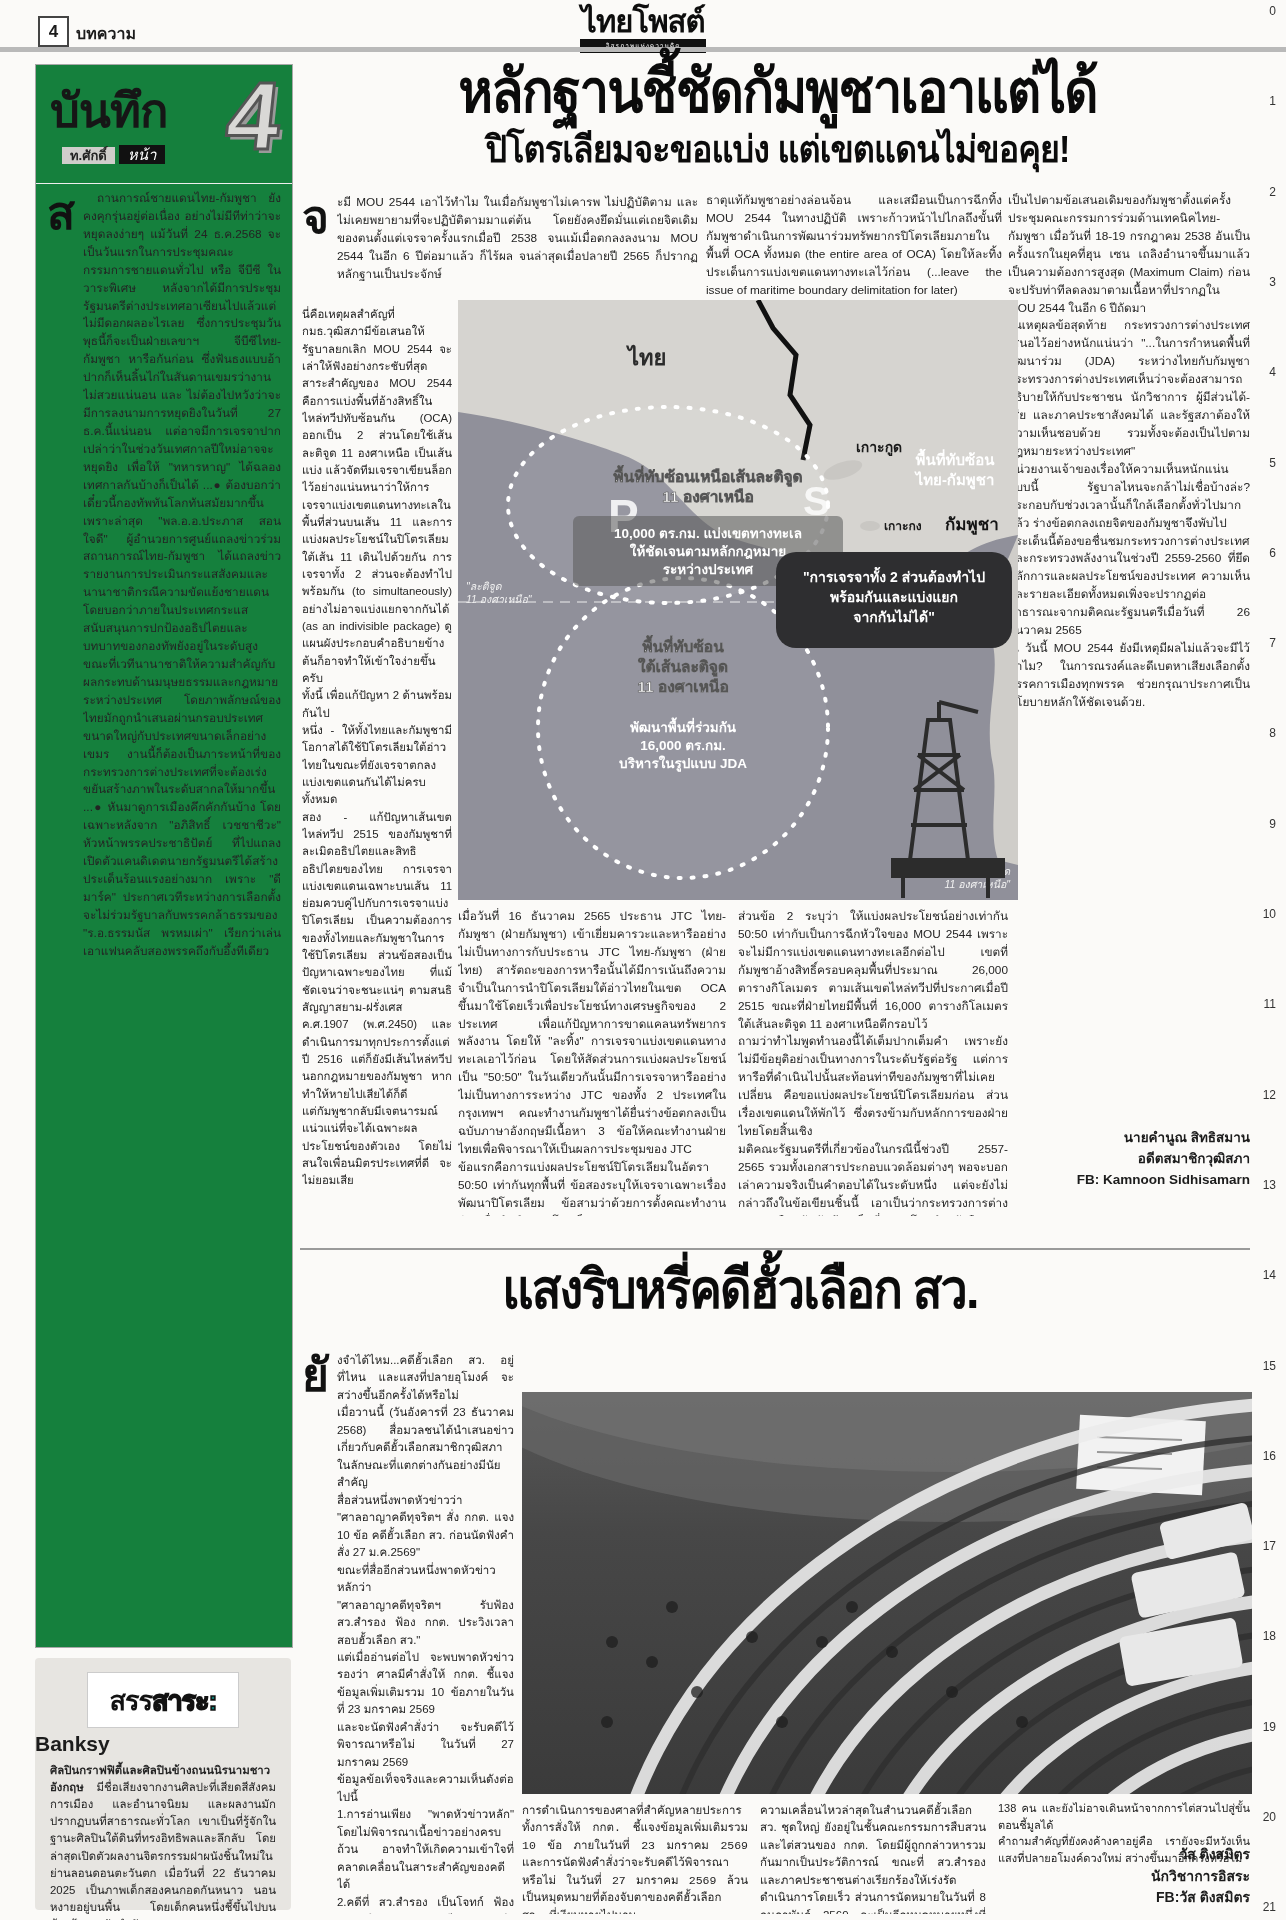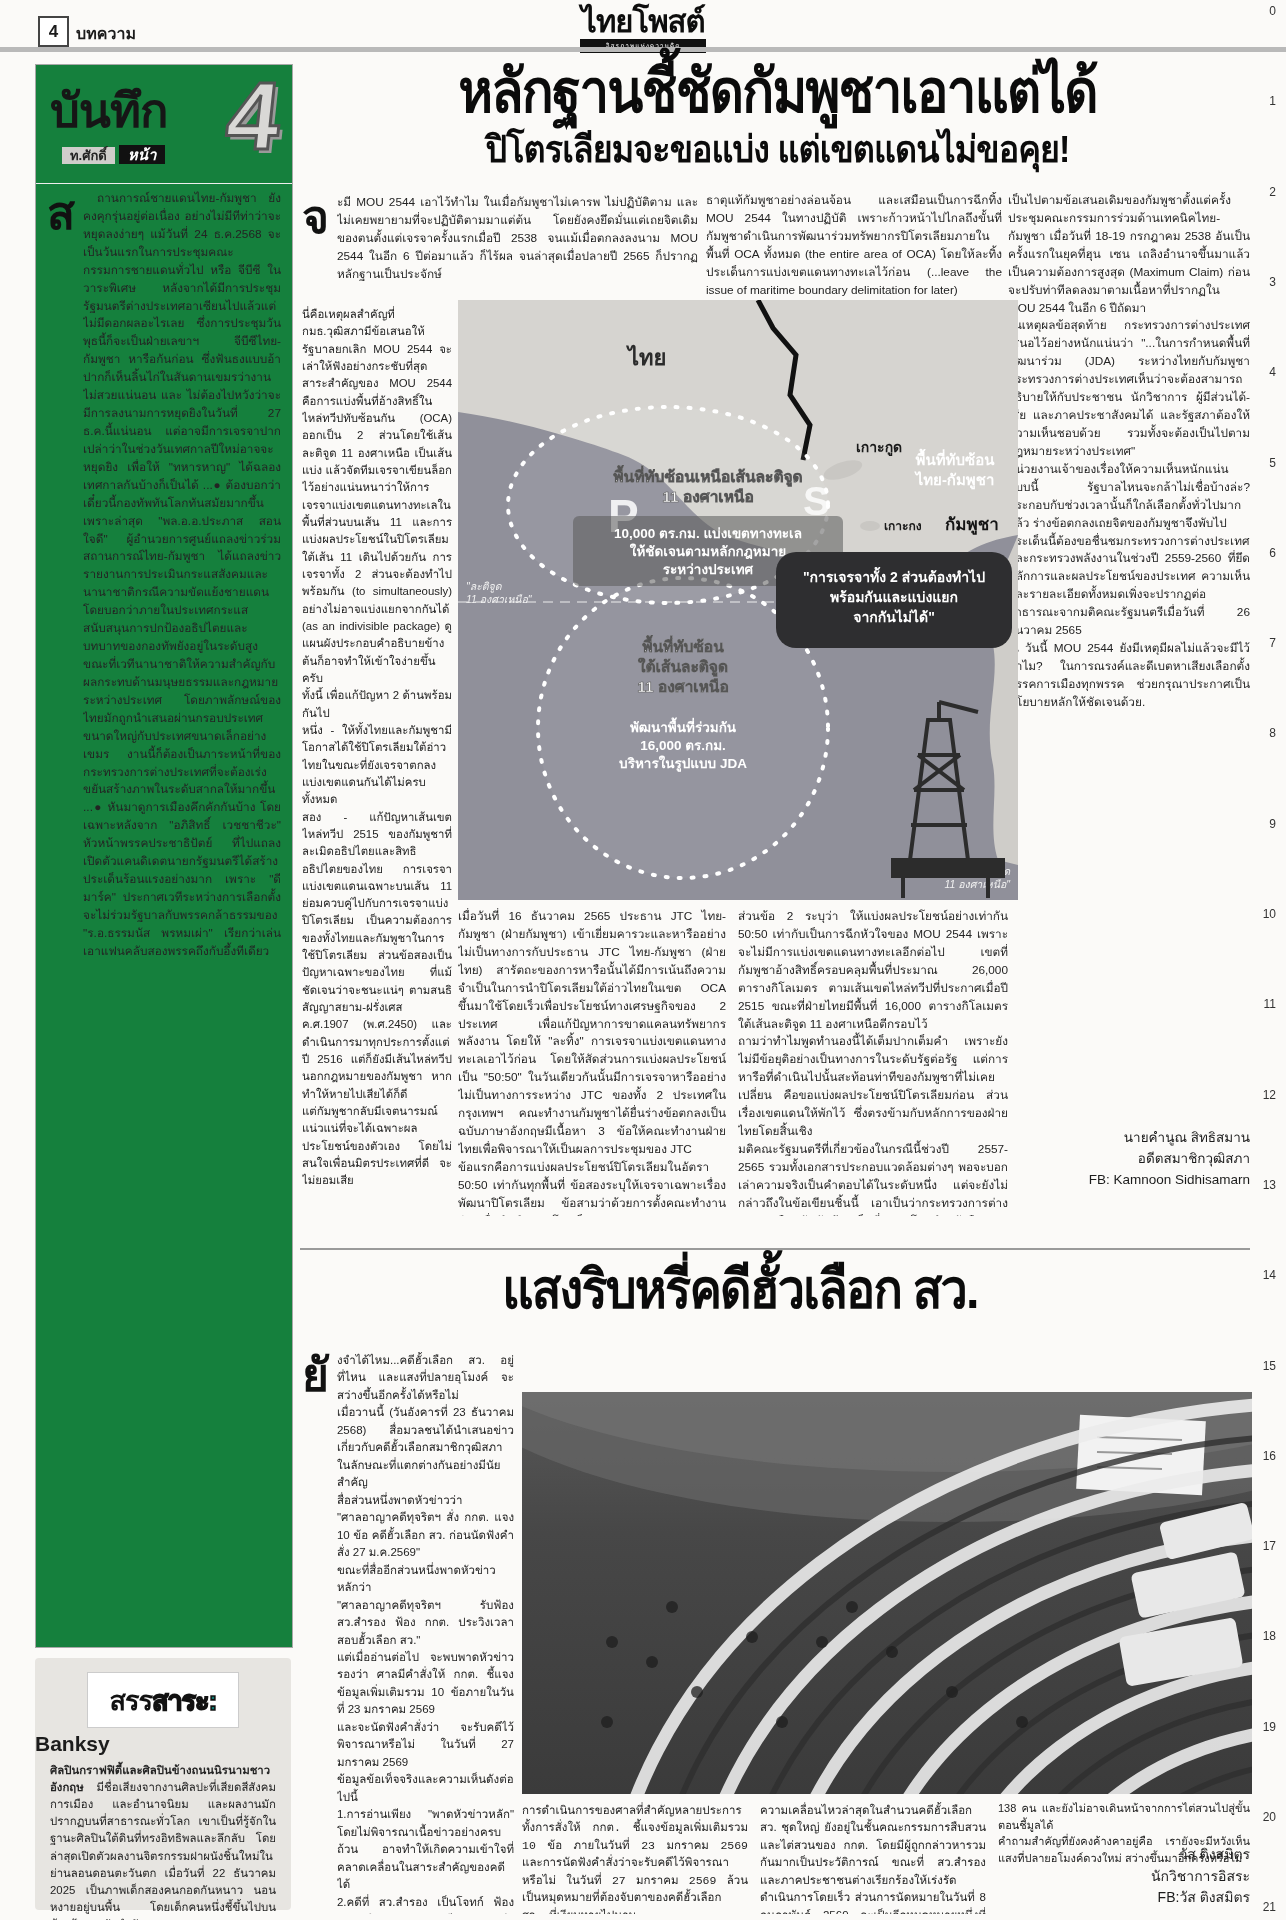--- a/index.html
+++ b/index.html
@@ -14,21 +14,21 @@
            font-weight:bold;font-size:17px;}
   .section-lbl{font-weight:bold;font-size:16px;}
   .masthead{font-weight:900;font-size:31px;letter-spacing:-1px;color:#0d0d0d;text-align:center;line-height:1;}
   .mast-tag{background:#111;color:#fff;font-size:6.5px;text-align:center;padding:2px 4px;margin-top:2px;letter-spacing:1px;}
   
   .ruler-num{position:absolute;right:10px;font-size:12px;color:#333;}
   
   .bantuek{border:1px solid #a8a8a8;background:#15803d;}
   .bt-logo-title{font-weight:900;font-size:47px;letter-spacing:-1px;color:#161616;line-height:1;}
   .bt-chip-author{background:#cfcecb;color:#222;font-weight:bold;font-size:13px;padding:1px 8px;}
-  .bt-chip-page{background:#111;color:#fff;font-weight:700;font-size:15px;font-style:italic;padding:1px 9px;margin-left:4px;}
+  .bt-chip-page{background:#111;color:#fff;font-weight:400;font-size:15px;font-style:italic;padding:1px 9px;margin-left:4px;}
   .bt-num{font-weight:900;font-size:96px;line-height:.9;color:#d9d8d6;-webkit-text-stroke:3px #555;
           text-shadow:4px 4px 0 #9a9a9a;transform:skewX(-6deg);}
   .bt-body{font-size:11.4px;line-height:1.5;text-align:justify;color:#242424;padding:6px 11px;overflow:hidden;}
   .bt-body p{margin:0 0 6px 0;text-indent:14px;}
   figure.ph{margin:4px;width:116px;}
   figure.ph .img{width:116px;height:112px;border-radius:9px;border:1px solid #888;
       background:radial-gradient(circle at 50% 35%, #cfcfcf 0%, #9f9f9f 55%, #6f6f6f 100%);}
   figure.ph figcaption{font-size:11px;font-weight:bold;font-style:italic;text-align:center;line-height:1.25;margin-top:3px;white-space:pre-line;}
   .fr{float:right;margin-left:8px;}
   
@@ -36,21 +36,21 @@
   .ss-logo{background:#fff;width:150px;height:54px;margin:14px auto 4px auto;display:flex;align-items:center;justify-content:center;
            border:1px solid #ccc;}
   .ss-logo .a{font-weight:900;font-size:27px;color:#111;letter-spacing:-1px;}
   .ss-logo .b{font-weight:900;font-size:27px;color:#0f766e;-webkit-text-stroke:1.6px #111;letter-spacing:-1px;}
   .ss-title{font-weight:900;font-size:21px;text-align:left;margin:2px 0 6px 0;}
   .ss-body{font-size:11.4px;line-height:1.5;text-align:justify;padding:0 15px;color:#242424;}
   .ss-body .lead-b{font-weight:bold;}
   
   .h1a{font-weight:900;font-size:60px;line-height:1;text-align:center;letter-spacing:-2px;transform:scaleX(.88);transform-origin:center;color:#0b0b0b;white-space:nowrap;}
   .h1b{font-weight:900;font-size:37px;line-height:1;text-align:center;letter-spacing:-1px;transform:scaleX(.92);transform-origin:center;color:#0b0b0b;white-space:nowrap;}
-  .byline{text-align:right;font-weight:normal;font-size:13.5px;line-height:1.55;white-space:pre-line;}
+  .byline{text-align:right;font-weight:bold;font-size:13.5px;line-height:1.55;white-space:pre-line;}
   
   .h2a{font-weight:900;font-size:54px;line-height:1;text-align:center;letter-spacing:-2px;transform:scaleX(.9);color:#0b0b0b;white-space:nowrap;}
   svg text{font-family:"Liberation Sans","DejaVu Sans",sans-serif;}
 </style>
 </head>
 <body>
 
 <div class="page">
 
   <div class="abs pagebox" style="left:38px;top:16px;">

